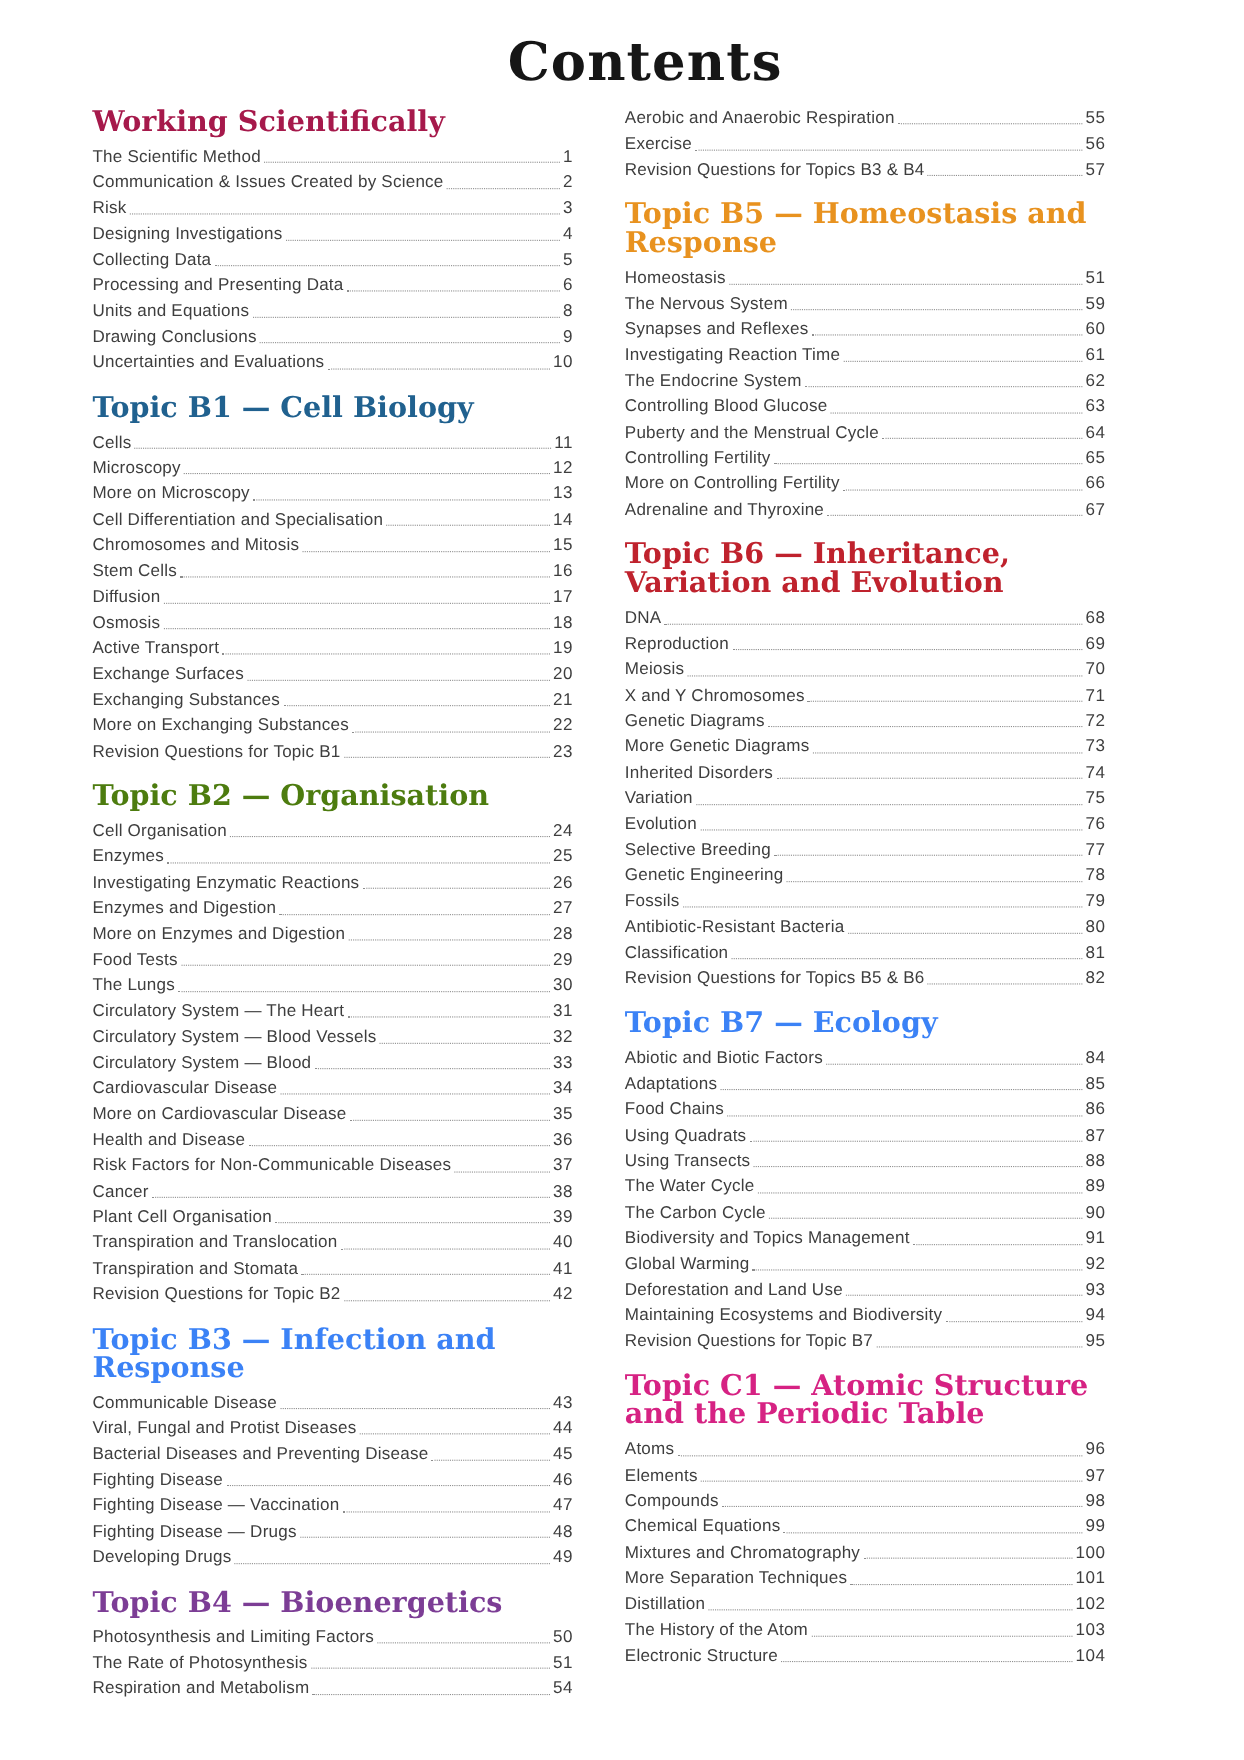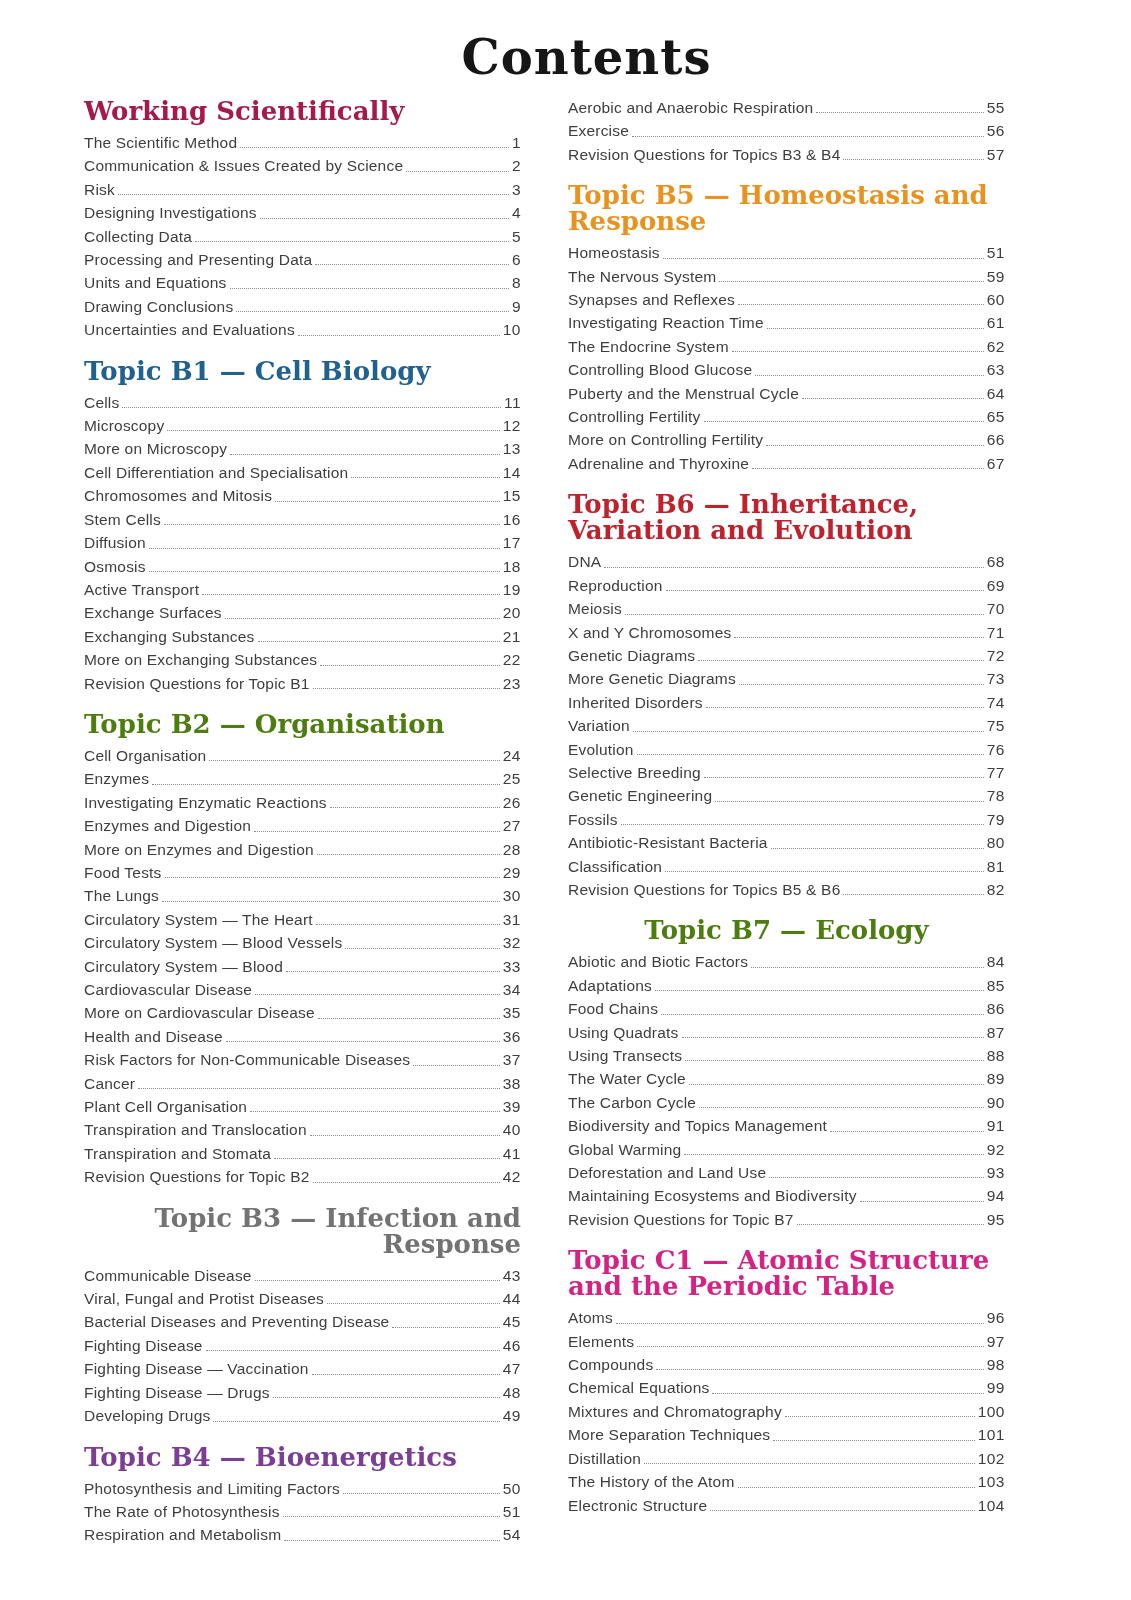--- a/index.html
+++ b/index.html
@@ -266,21 +266,21 @@
           <div class="entry">
             <span class="label">Transpiration and Stomata</span>
             <span class="dots"></span>
             <span class="pagenum">41</span>
           </div>
           <div class="entry">
             <span class="label">Revision Questions for Topic B2</span>
             <span class="dots"></span>
             <span class="pagenum">42</span>
           </div>
-          <h2 class="section-heading" style="color: #737373; text-align: right;">Topic B3 — Infection and Response</h2>
+          <h2 class="section-heading" style="color: #3b82f6;">Topic B3 — Infection and Response</h2>
           <div class="entry">
             <span class="label">Communicable Disease</span>
             <span class="dots"></span>
             <span class="pagenum">43</span>
           </div>
           <div class="entry">
             <span class="label">Viral, Fungal and Protist Diseases</span>
             <span class="dots"></span>
             <span class="pagenum">44</span>
           </div>
@@ -462,21 +462,21 @@
           <div class="entry">
             <span class="label">Classification</span>
             <span class="dots"></span>
             <span class="pagenum">81</span>
           </div>
           <div class="entry">
             <span class="label">Revision Questions for Topics B5 &amp; B6</span>
             <span class="dots"></span>
             <span class="pagenum">82</span>
           </div>
-          <h2 class="section-heading" style="color: #4d7c0f; text-align: center;">Topic B7 — Ecology</h2>
+          <h2 class="section-heading" style="color: #3b82f6;">Topic B7 — Ecology</h2>
           <div class="entry">
             <span class="label">Abiotic and Biotic Factors</span>
             <span class="dots"></span>
             <span class="pagenum">84</span>
           </div>
           <div class="entry">
             <span class="label">Adaptations</span>
             <span class="dots"></span>
             <span class="pagenum">85</span>
           </div>

